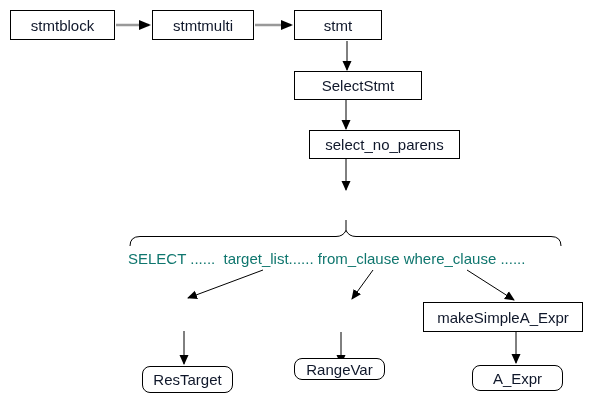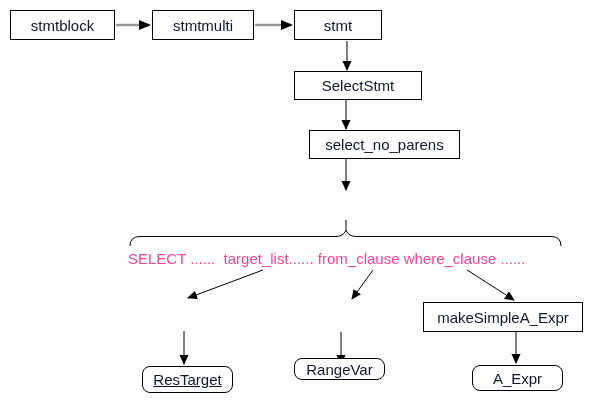--- a/index.html
+++ b/index.html
@@ -36,21 +36,21 @@
     white-space: nowrap;
   }
   .node.rounded {
     border-radius: 8px;
   }
   #expansion-text {
     position: absolute;
     left: 128px;
     top: 250px;
     font-size: 15px;
-    color: #ec4899;
+    color: #0f766e;
     white-space: pre;
     z-index: 1;
   }
 </style>
 </head>
 <body>
 
 <div id="canvas">
 
   <svg id="edges" width="605" height="406" viewBox="0 0 605 406">
@@ -93,19 +93,19 @@
 
   <div class="node" style="left:270px; top:130px; width:151px; height:29px;margin-left:39px;">select_no_parens</div>
 
 
   <div id="expansion-text">SELECT ......  target_list...... from_clause where_clause ......</div>
 
 
 
   <div class="node" style="left:423px; top:302px; width:160px; height:30px;text-align:right;">makeSimpleA_Expr</div>
 
-  <div class="node rounded" style="left:142px; top:366px; width:91px; height:27px;text-decoration:underline;">ResTarget</div>
+  <div class="node rounded" style="left:142px; top:366px; width:91px; height:27px;">ResTarget</div>
 
   <div class="node rounded" style="left:294px; top:358px; width:91px; height:22px;">RangeVar</div>
 
   <div class="node rounded" style="left:472px; top:365px; width:91px; height:26px;">A_Expr</div>
 
 </div>
 
 </body></html>

